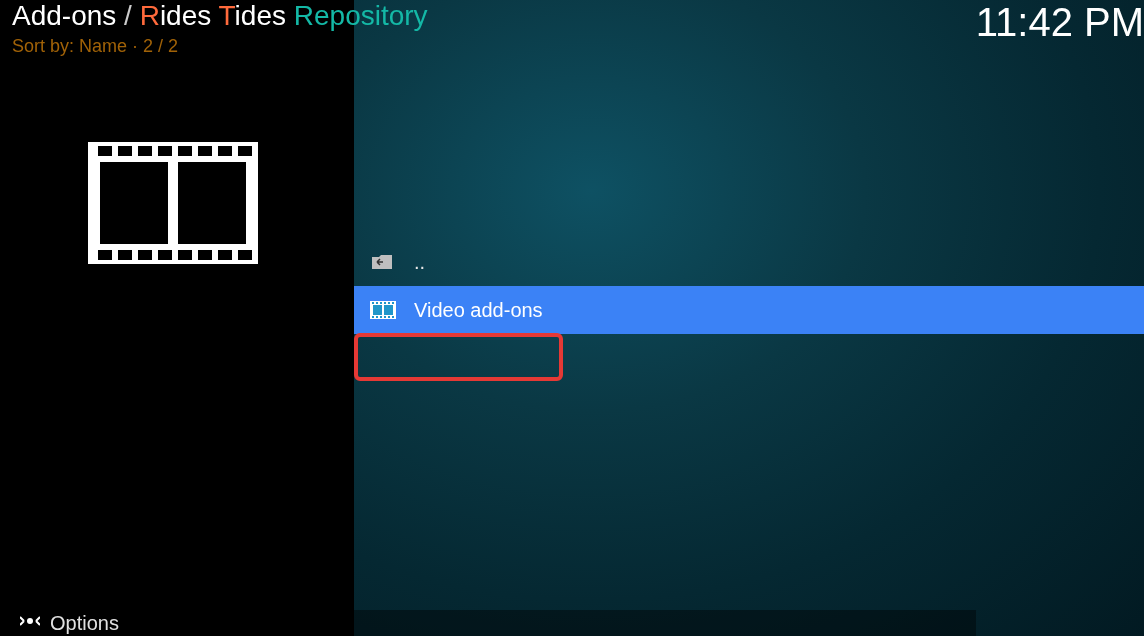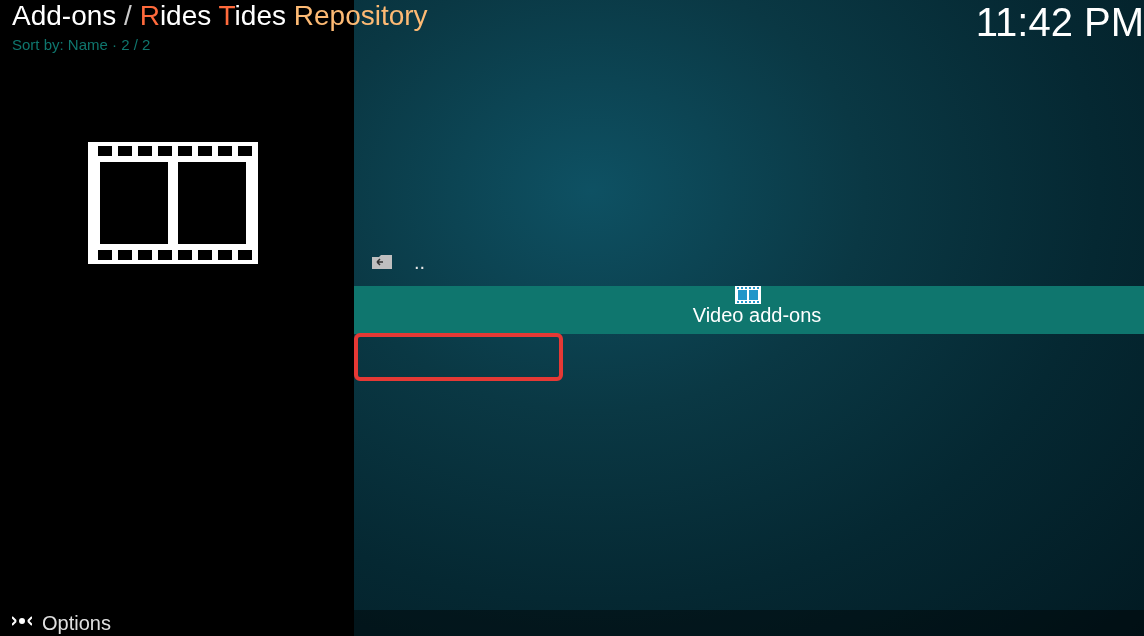--- a/index.html
+++ b/index.html
@@ -29,24 +29,24 @@
   left: 12px; top: 0;
   z-index: 10;
 }
 .breadcrumb {
   font-size: 28px;
   font-weight: 300;
   white-space: nowrap;
 }
 .breadcrumb .sep { color: #ccc; }
 .breadcrumb .hl { color: #ff6a3c; }
-.breadcrumb .dim { color: #fdba74; font-weight: 300; }
+.breadcrumb .dim { color: #14b8a6; font-weight: 300; }
 .sortline {
-  font-size: 15px;
-  color: #0f766e;
+  font-size: 18px;
+  color: #a16207;
   margin-top: 4px;
 }
 .clock {
   position: absolute;
   right: 0; top: 0;
   font-size: 40px;
   font-weight: 300;
   color: #fff;
   z-index: 10;
 }
@@ -67,41 +67,40 @@
   padding-left: 16px;
   font-size: 20px;
   color: #e8e8e8;
   position: relative;
 }
 .list-item .icon-slot {
   width: 44px;
   display: flex; align-items: center;
 }
 .list-item.selected {
-  background: #0f766e;
+  background: #3b82f6;
   color: #fff;
-  flex-direction: column;
 }
 .red-box {
   position: absolute;
   left: 354px; top: 333px;
   width: 209px; height: 48px;
   border: 4px solid #e53935;
   border-radius: 6px;
   z-index: 20;
   pointer-events: none;
 }
 .footer {
   position: absolute;
   left: 0; bottom: 0;
-  width: 1144px; height: 26px;
+  width: 976px; height: 26px;
   background: rgba(0,0,0,0.4);
   display: flex;
   align-items: center;
-  padding-left: 12px;
+  padding-left: 20px;
   z-index: 15;
 }
 .footer .opt-icon { margin-right: 10px; }
 .footer .opt-label { font-size: 20px; color: #e0e0e0; }
 </style>
 </head>
 <body>
 
 <div class="left-panel">
   <div class="film-icon-wrap">

